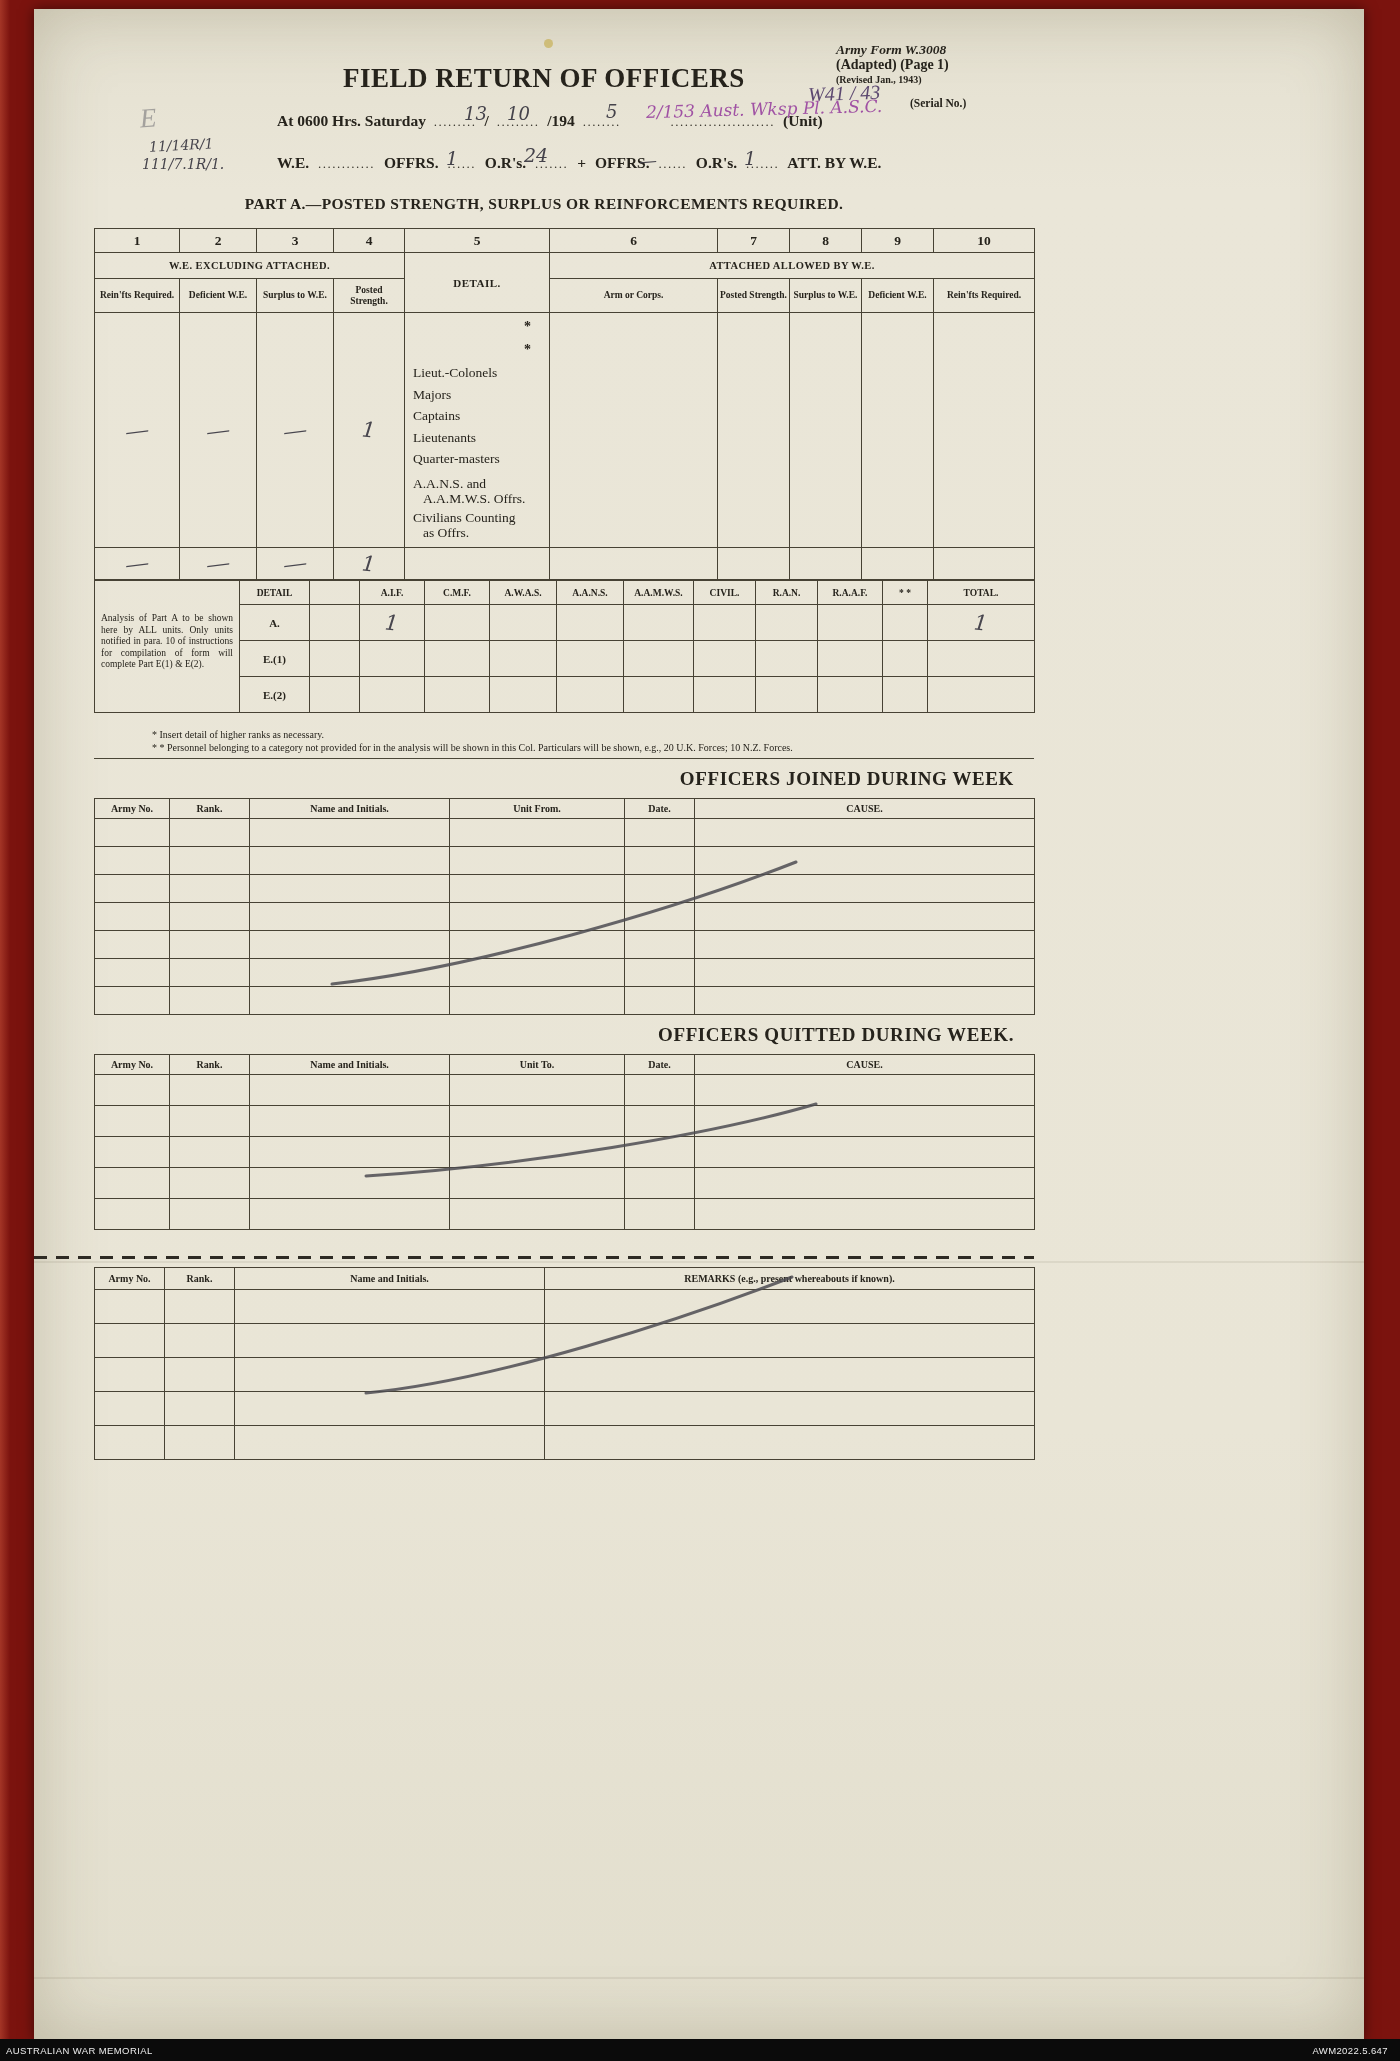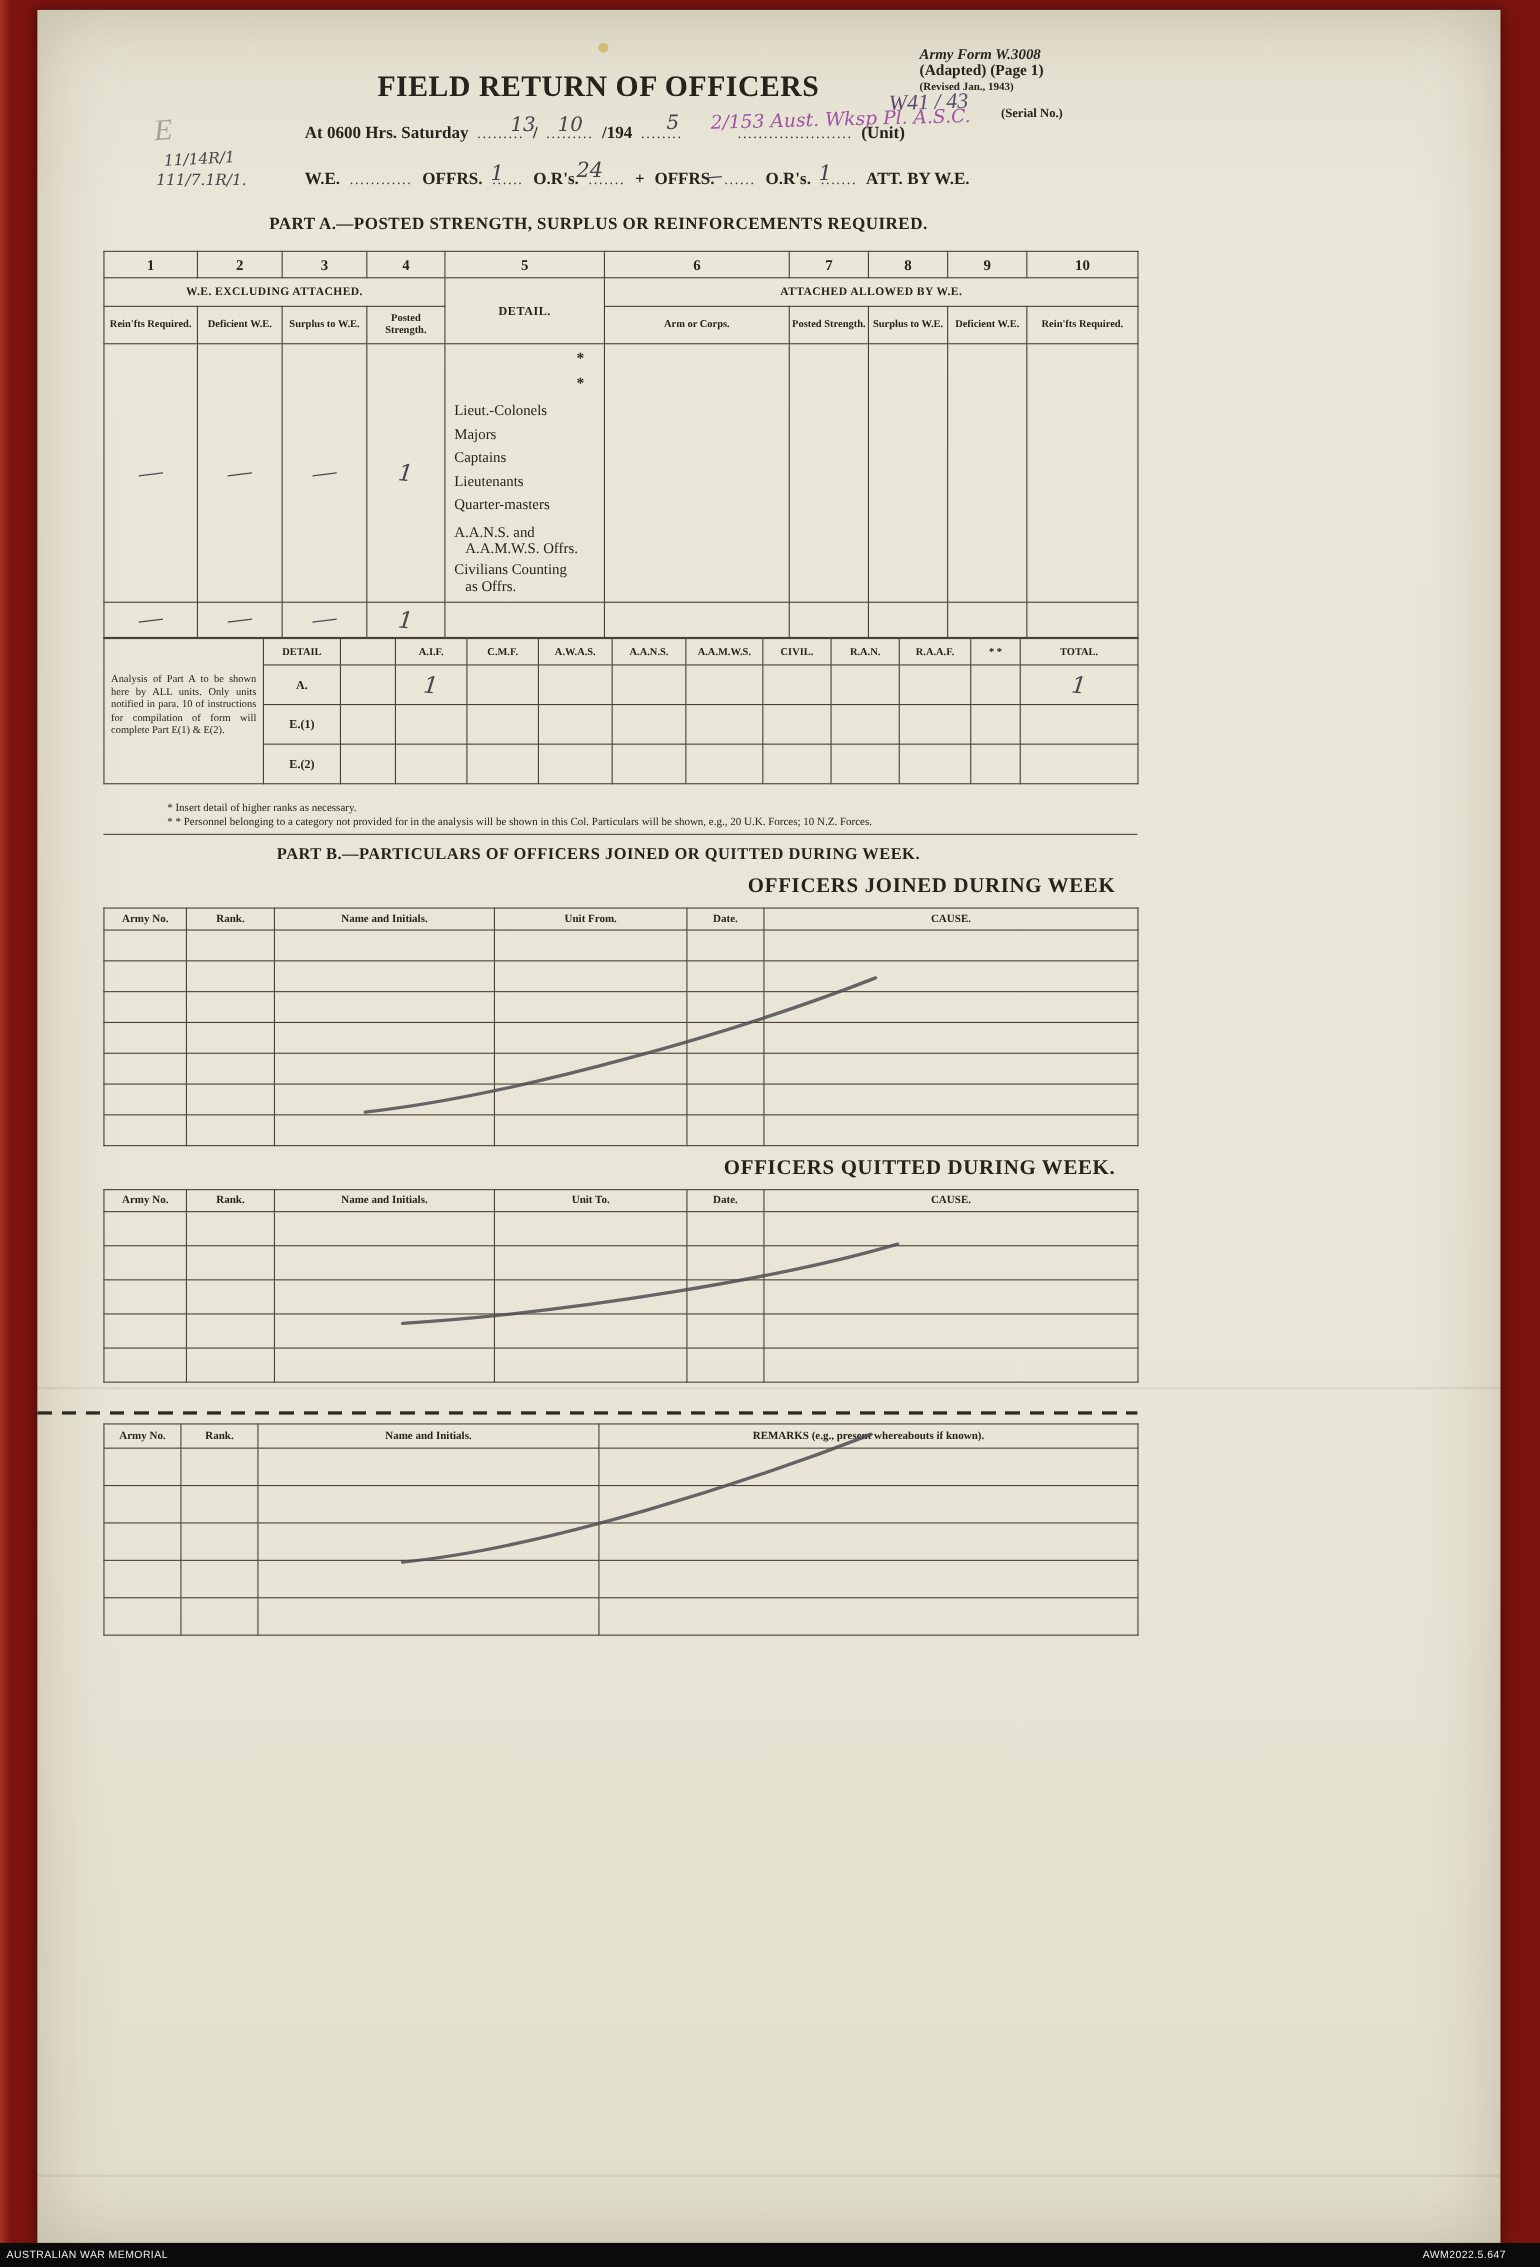--- a/index.html
+++ b/index.html
@@ -104,21 +104,21 @@
 
   .dashed { margin-top:26px; margin-left:-60px; width:1000px; height:3px;
             background:repeating-linear-gradient(90deg, #2e2b24 0 13px, transparent 13px 22px); }
 
   .pc-heading { margin-top:20px; text-align:center; font-weight:bold; font-size:15.5px;
                 line-height:27px; letter-spacing:.3px; position:relative; left:-20px; }
 
   .credit { position:absolute; left:0; bottom:0; width:1400px; height:22px; background:#0b0b0b;
             color:#ededed; font-family:"Liberation Sans","DejaVu Sans",sans-serif; font-size:9.5px;
             letter-spacing:.4px; display:flex; align-items:center; justify-content:space-between;
-            padding:0 31px 0 6px; z-index:5; }
+            padding:0 12px 0 6px; z-index:5; }
 </style>
 </head>
 <body>
 
 <div class="scan">
   <div class="paper">
     <div class="crease-h" style="top:1252px;"></div>
     <div class="crease-h" style="top:1968px;"></div>
 
     <div class="content">
@@ -343,21 +343,20 @@
           </tr>
         </tbody>
       </table>
 
       <div class="footnotes">
         <div>* Insert detail of higher ranks as necessary.</div>
         <div>* * Personnel belonging to a category not provided for in the analysis will be shown in this Col.  Particulars will be shown, e.g., 20 U.K. Forces; 10 N.Z. Forces.</div>
       </div>
       <div class="rule"></div>
 
-      <div class="pb-heading">PART B.—PARTICULARS OF OFFICERS JOINED OR QUITTED DURING WEEK.</div>
       <div class="sec-title">OFFICERS JOINED DURING WEEK</div>
 
       <div class="tbl-wrap">
         <table class="t-roster t-joined">
           <colgroup>
             <col style="width:75px">
               <col style="width:80px">
               <col style="width:200px">
             <col style="width:175px">
               <col style="width:70px">

